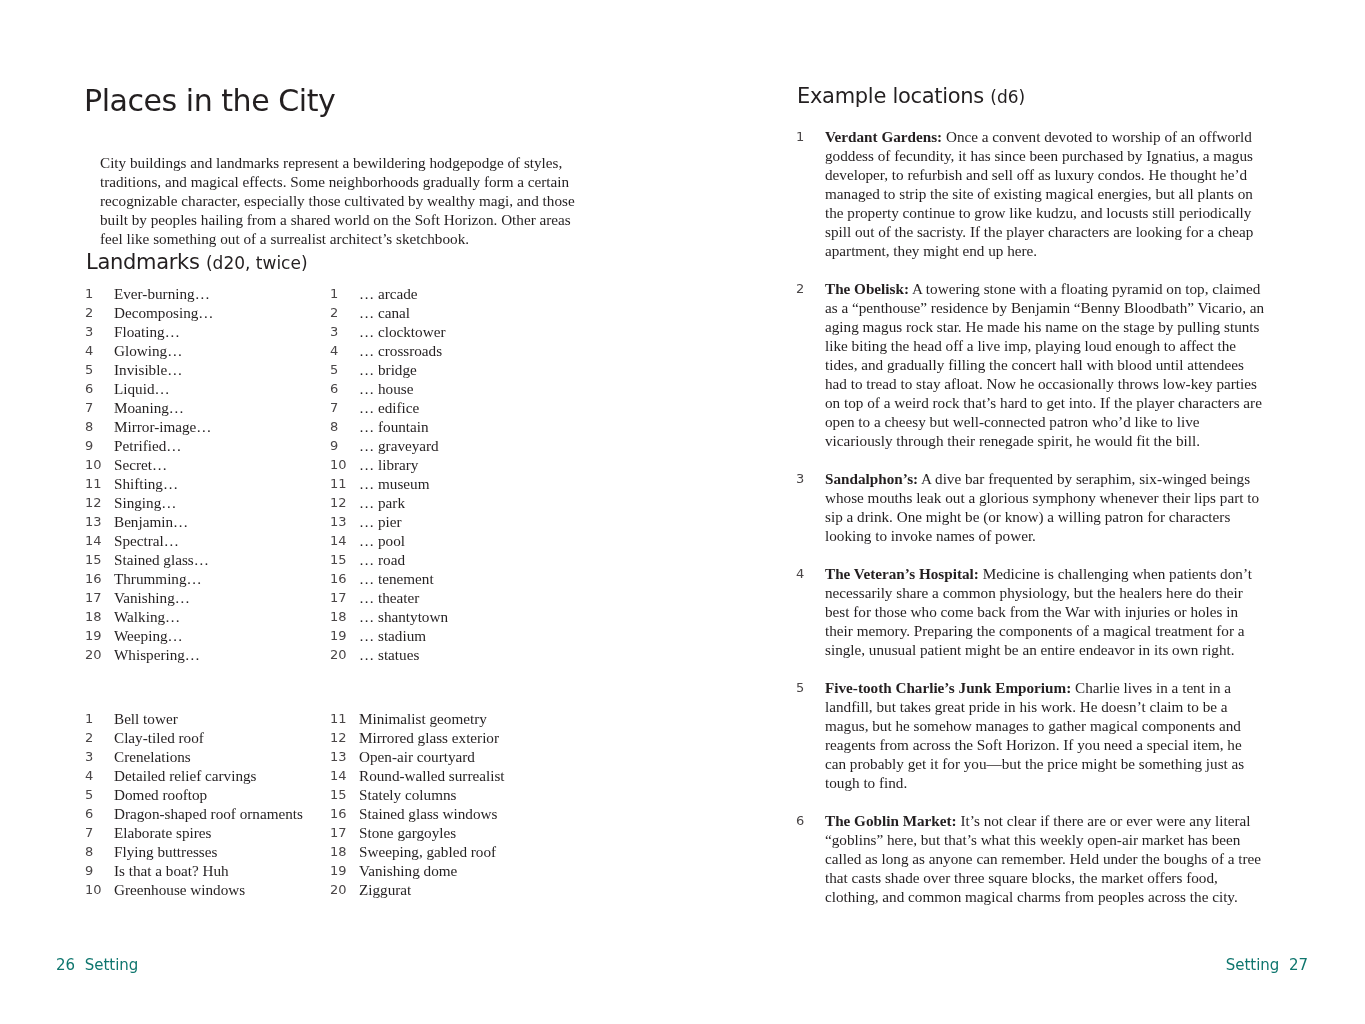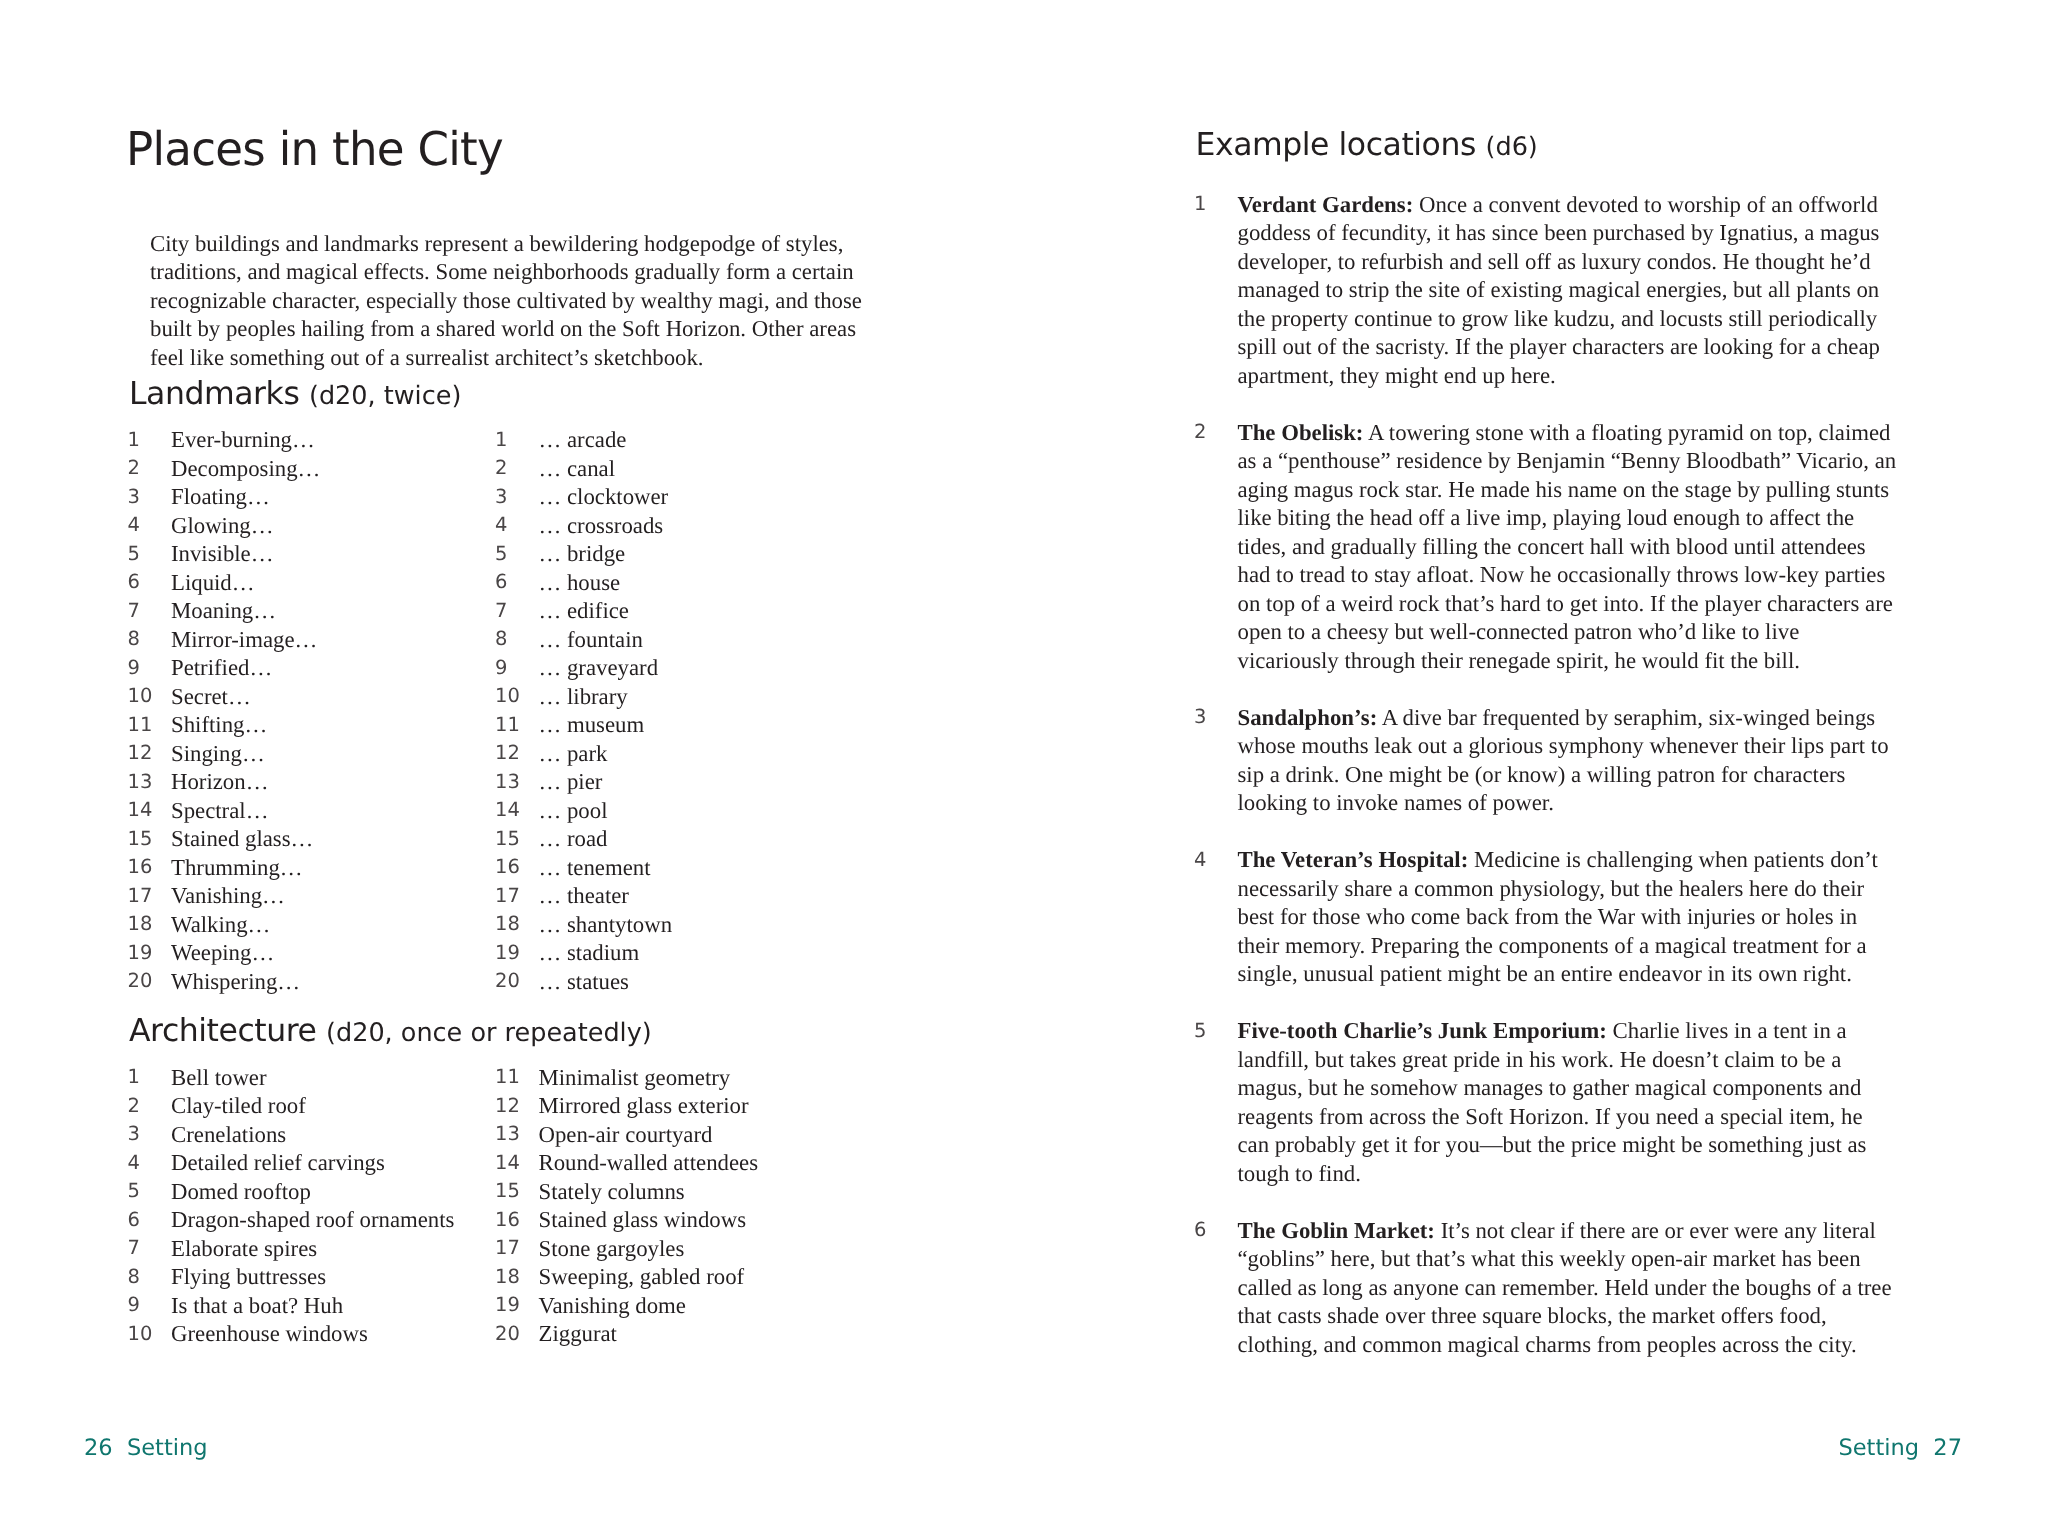--- a/index.html
+++ b/index.html
@@ -110,21 +110,21 @@
         <div class="row">
           <span class="num">11</span>
           <span class="txt">Shifting…</span>
         </div>
         <div class="row">
           <span class="num">12</span>
           <span class="txt">Singing…</span>
         </div>
         <div class="row">
           <span class="num">13</span>
-          <span class="txt">Horizon…</span>
+          <span class="txt">Benjamin…</span>
         </div>
         <div class="row">
           <span class="num">14</span>
           <span class="txt">Spectral…</span>
         </div>
         <div class="row">
           <span class="num">15</span>
           <span class="txt">Stained glass…</span>
         </div>
         <div class="row">
@@ -225,24 +225,20 @@
           <span class="num">19</span>
           <span class="txt">… stadium</span>
         </div>
         <div class="row">
           <span class="num">20</span>
           <span class="txt">… statues</span>
         </div>
       </div>
   </div>
 
-  <div class="h2" style="left:86px; top:675px;">
-    <span>Architecture</span>
-    <span class="sub">(d20, once or repeatedly)</span>
-  </div>
   <div class="table" style="left:85px; top:709px;">
     <div class="col" style="left:0;" id="ar1">
         <div class="row">
           <span class="num">1</span>
           <span class="txt">Bell tower</span>
         </div>
         <div class="row">
           <span class="num">2</span>
           <span class="txt">Clay-tiled roof</span>
         </div>
@@ -287,21 +283,21 @@
         <div class="row">
           <span class="num">12</span>
           <span class="txt">Mirrored glass exterior</span>
         </div>
         <div class="row">
           <span class="num">13</span>
           <span class="txt">Open-air courtyard</span>
         </div>
         <div class="row">
           <span class="num">14</span>
-          <span class="txt">Round-walled attendees</span>
+          <span class="txt">Round-walled surrealist</span>
         </div>
         <div class="row">
           <span class="num">15</span>
           <span class="txt">Stately columns</span>
         </div>
         <div class="row">
           <span class="num">16</span>
           <span class="txt">Stained glass windows</span>
         </div>
         <div class="row">

